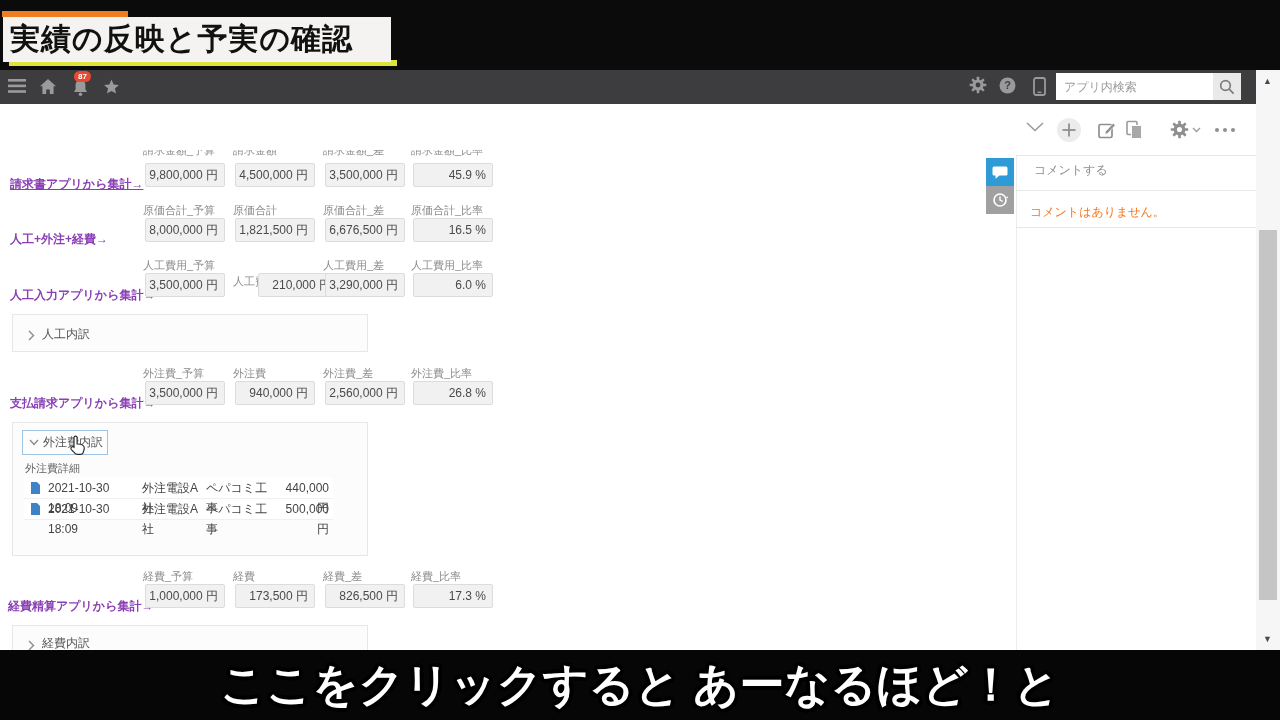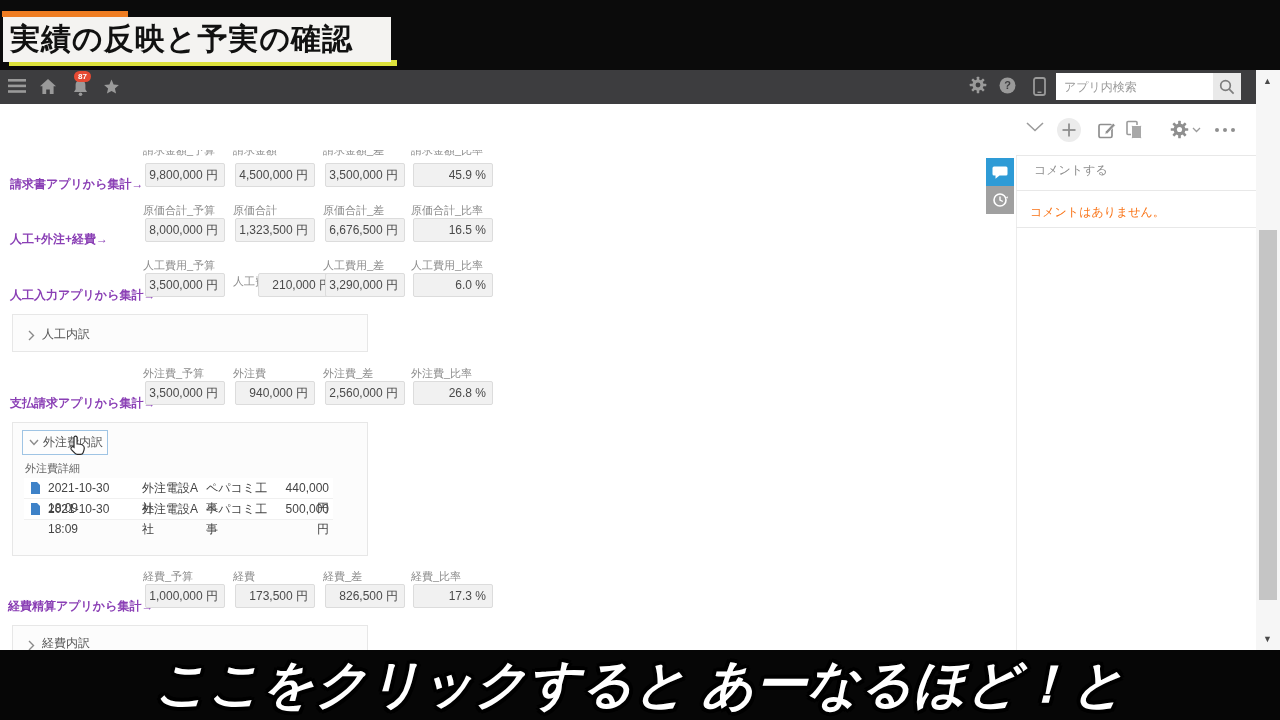--- a/index.html
+++ b/index.html
@@ -51,23 +51,23 @@
   .sbar{left:1256px;top:70px;width:24px;height:580px;background:#f6f6f6;}
   .sthumb{left:1259px;top:230px;width:18px;height:370px;background:#c5c5c5;cursor:pointer;}
   .sarrow{font-size:9px;color:#4a4a4a;cursor:pointer;}
   
   .banner-orange{left:2px;top:11px;width:126px;height:6px;background:#ef7d22;}
   .banner-box{left:3px;top:17px;width:388px;height:45px;background:#f4f3f1;display:flex;align-items:center;}
   .banner-title{font-size:30px;font-weight:900;color:#111;letter-spacing:1px;padding-left:7px;white-space:nowrap;}
   .banner-yellow{left:9px;top:60px;width:388px;height:6px;background:#dde23c;}
   .caption-bar{left:0;top:650px;width:1280px;height:70px;background:#060606;display:flex;
                align-items:center;justify-content:center;}
-  .caption-text{font-size:52px;font-weight:900;color:#fff;white-space:nowrap;letter-spacing:0px;
+  .caption-text{font-size:45px;font-weight:900;color:#fff;white-space:nowrap;letter-spacing:0px;
     text-shadow:-3px -3px 0 #000,3px -3px 0 #000,-3px 3px 0 #000,3px 3px 0 #000,
-                 0 -4px 0 #000,0 4px 0 #000,-4px 0 0 #000,4px 0 0 #000;font-style:italic;}
+                 0 -4px 0 #000,0 4px 0 #000,-4px 0 0 #000,4px 0 0 #000;}
 </style>
 </head>
 <body>
 
 <div id="app">
 
   <div class="abs page"></div>
 
   <div class="abs kheader"></div>
   <div class="abs hicon" style="left:8px;top:79px;">
@@ -169,21 +169,21 @@
     <svg width="9" height="6" viewBox="0 0 9 6">
         <polyline points="1,1 4.5,4.5 8,1" fill="none" stroke="#9b9b9b" stroke-width="1.3"></polyline>
       </svg>
   </div>
   <div class="abs tbtn dots" style="left:1213px;top:128px;">
     <span></span>
       <span></span>
       <span></span>
   </div>
 
-  <div class="abs flabel" style="left:10px;top:176px;">請求書アプリから集計→</div>
+  <div class="abs flabel" style="left:10px;top:176px;text-decoration:underline;">請求書アプリから集計→</div>
   <div class="abs fheader clip" style="left:143px;top:150px;width:80px;">
       <span>請求金額_予算</span>
     </div>
   <div class="abs fheader clip" style="left:233px;top:150px;width:80px;">
       <span>請求金額</span>
     </div>
   <div class="abs fheader clip" style="left:323px;top:150px;width:80px;">
       <span>請求金額_差</span>
     </div>
   <div class="abs fheader clip" style="left:411px;top:150px;width:82px;">
@@ -193,21 +193,21 @@
   <div class="abs fbox" style="left:235px;top:163px;">4,500,000 円</div>
   <div class="abs fbox" style="left:325px;top:163px;">3,500,000 円</div>
   <div class="abs fbox" style="left:413px;top:163px;">45.9 %</div>
 
   <div class="abs flabel" style="left:10px;top:231px;">人工+外注+経費→</div>
   <div class="abs fheader" style="left:143px;top:203px;">原価合計_予算</div>
   <div class="abs fheader" style="left:233px;top:203px;">原価合計</div>
   <div class="abs fheader" style="left:323px;top:203px;">原価合計_差</div>
   <div class="abs fheader" style="left:411px;top:203px;">原価合計_比率</div>
   <div class="abs fbox" style="left:145px;top:218px;">8,000,000 円</div>
-  <div class="abs fbox" style="left:235px;top:218px;">1,323,500 円</div>
+  <div class="abs fbox" style="left:235px;top:218px;">1,821,500 円</div>
   <div class="abs fbox" style="left:325px;top:218px;">6,676,500 円</div>
   <div class="abs fbox" style="left:413px;top:218px;">16.5 %</div>
 
   <div class="abs flabel" style="left:10px;top:287px;">人工入力アプリから集計→</div>
   <div class="abs fheader" style="left:143px;top:258px;">人工費用_予算</div>
   <div class="abs fheader" style="left:233px;top:258px;margin-top:16px;">人工費用</div>
   <div class="abs fheader" style="left:323px;top:258px;">人工費用_差</div>
   <div class="abs fheader" style="left:411px;top:258px;">人工費用_比率</div>
   <div class="abs fbox" style="left:145px;top:273px;">3,500,000 円</div>
   <div class="abs fbox" style="left:235px;top:273px;margin-left:23px;">210,000 円</div>

